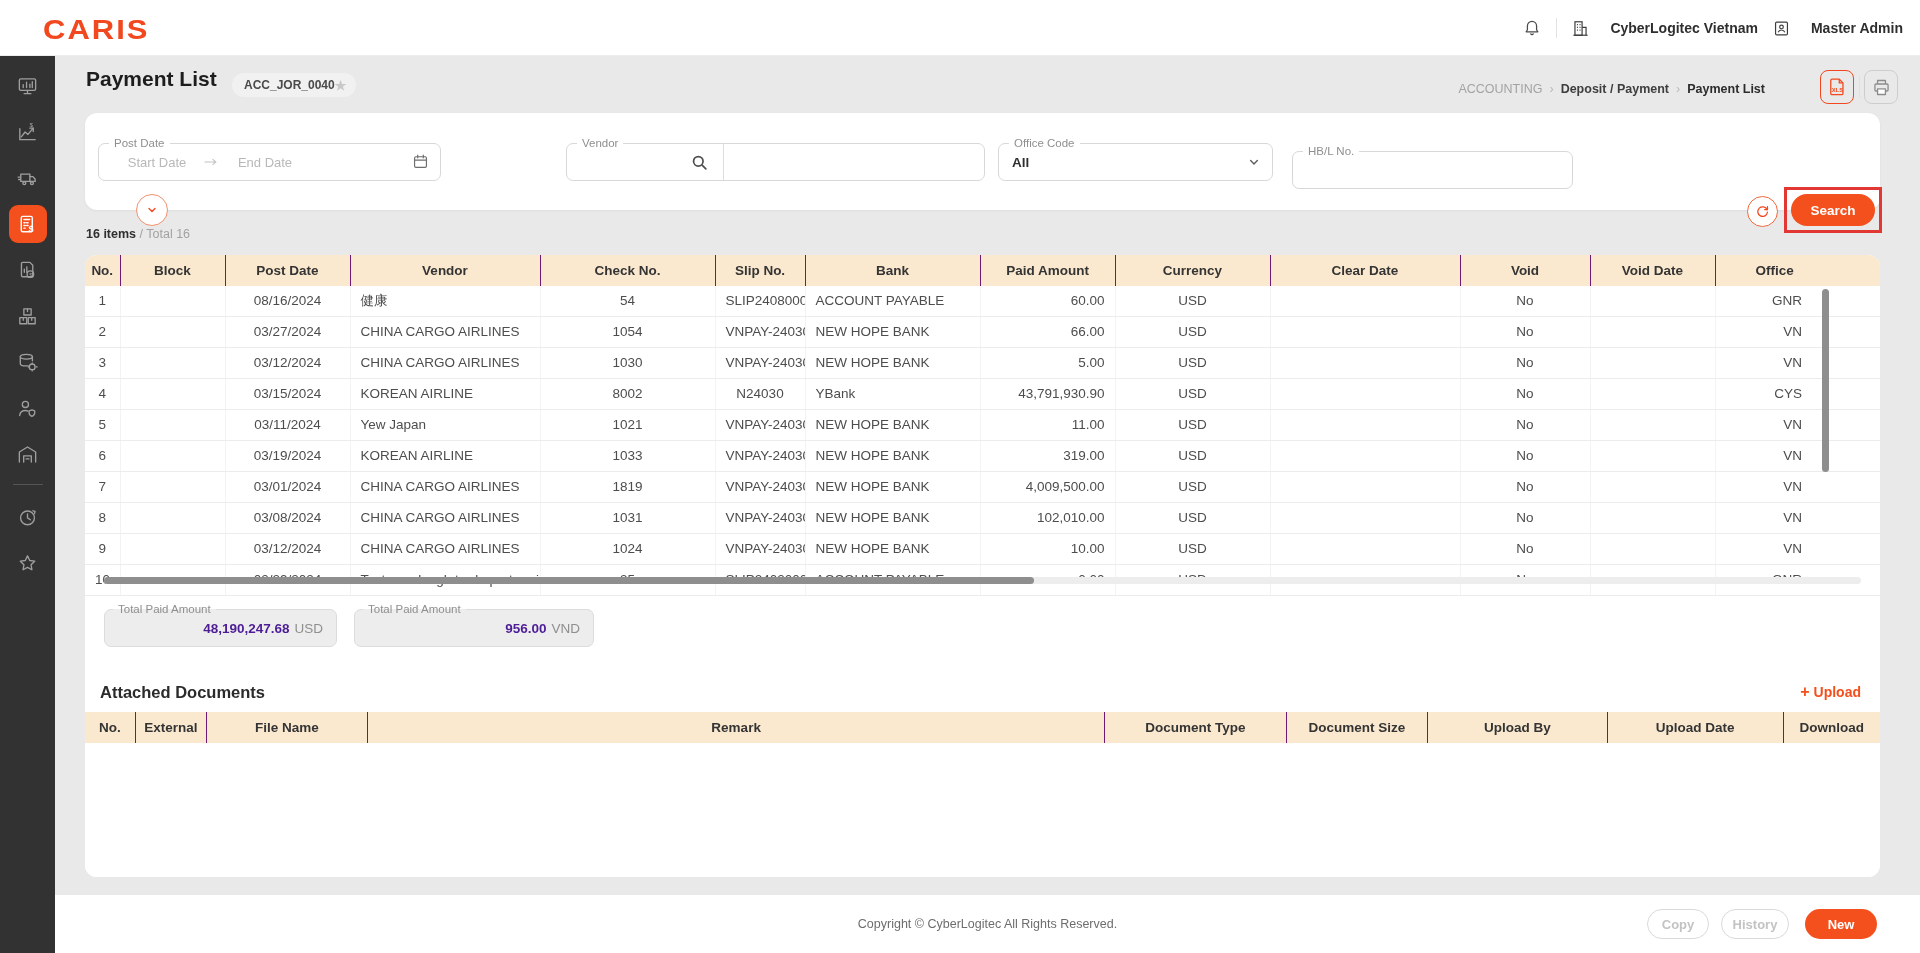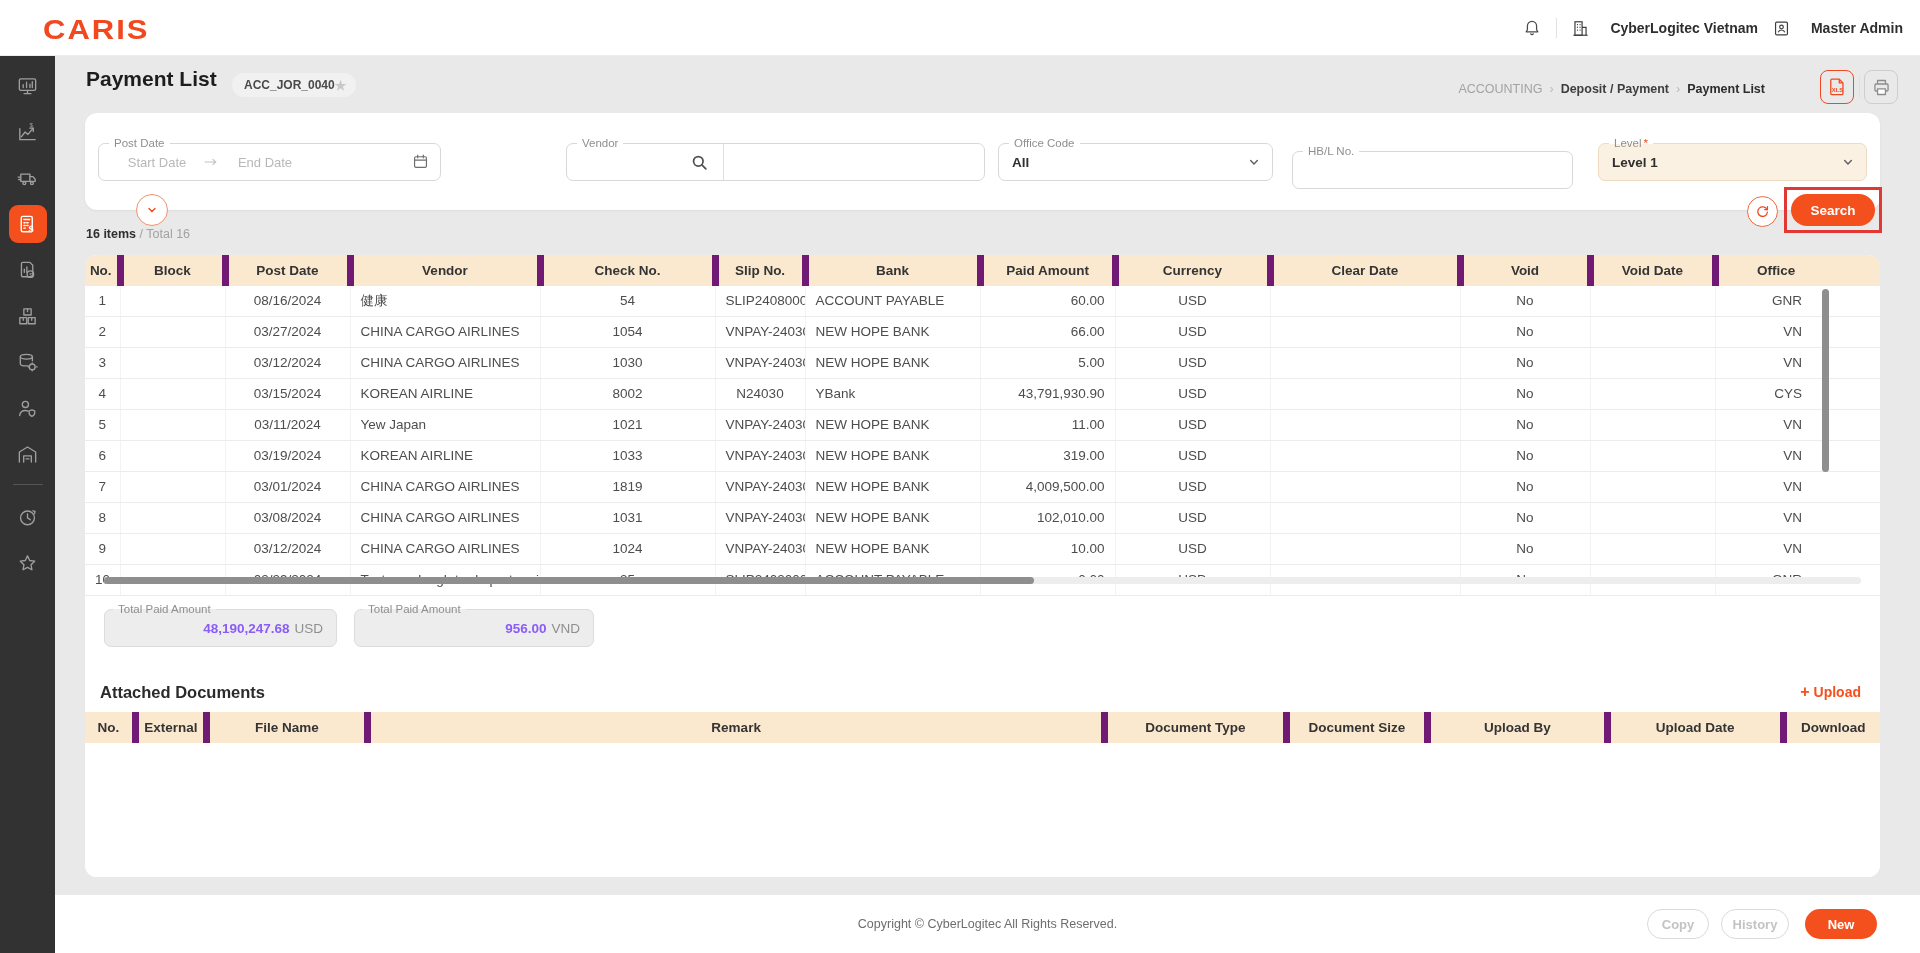--- a/index.html
+++ b/index.html
@@ -63,38 +63,38 @@
   .search-btn { position:absolute; left:1791px; top:194px; width:84px; height:32px; border-radius:16px; background:#f4501d; color:#fff; font-size:13.5px; font-weight:700; border:none; display:flex; align-items:center; justify-content:center; z-index:3; cursor:pointer; font-family:inherit; }
   .annotation-box { position:absolute; left:1784px; top:187px; width:98px; height:46px; border:3px solid #e23834; z-index:6; pointer-events:none; }
 
   .items-count { position:absolute; left:86px; top:227px; font-size:12.5px; color:#a2a2a2; }
   .items-count b { color:#2f2f2f; font-weight:700; }
 
   
   .card { position:absolute; left:85px; top:255px; width:1795px; height:622px; background:#fff; border-radius:12px; overflow:hidden; }
 
   table.grid { border-collapse:collapse; table-layout:fixed; width:1795px; }
-  table.grid th { height:31px; background:#fbe9cf; font-size:13.5px; font-weight:700; color:#343434; border-right:7px solid #701a75; text-align:center; white-space:nowrap; overflow:hidden; }
+  table.grid th { height:31px; background:#fbe9cf; font-size:13.5px; font-weight:700; color:#343434; border-right:1px solid #701a75; text-align:center; white-space:nowrap; overflow:hidden; }
   table.grid th:last-child { border-right:none; }
   table.grid td { height:30px; line-height:30px; font-size:13.5px; color:#4d4d4d; border-bottom:1px solid #ececec; border-right:1px solid #f3f3f3; padding:0 10px; white-space:nowrap; overflow:hidden; background:#fff; }
   table.grid td:last-child { border-right:none; }
   td.c, th.c { text-align:center; padding:0 2px; }
   td.l { text-align:left; }
   td.r { text-align:right; padding-right:14px; }
   td.of, th.of { text-align:right; padding-right:78px !important;padding-left:32px; }
   td.no-cell { color:#6a6a6a; }
 
   .hscroll-track { position:absolute; left:19px; top:322px; width:1757px; height:7px; border-radius:4px; background:#ededed; }
   .hscroll-thumb { position:absolute; left:19px; top:322px; width:930px; height:7px; border-radius:4px; background:#8e8e8e; cursor:pointer; }
   .vscroll-thumb { position:absolute; left:1737px; top:34px; width:7px; height:183px; border-radius:4px; background:#8e8e8e; cursor:pointer; }
 
   
   .total-box { position:absolute; top:354px; height:38px; background:#ededed; border:1px solid #dcdcdc; border-radius:7px; display:flex; align-items:center; justify-content:flex-end; padding-right:13px; font-size:13.5px; }
   .total-box .tlabel { position:absolute; top:-8px; left:8px; font-size:11.5px; color:#8f8f8f; background:linear-gradient(#fff 50%, #ededed 50%); padding:0 5px; line-height:15px; }
-  .total-box .amt { font-weight:600; color:#8b5cf6; }
+  .total-box .amt { font-weight:600; color:#4c1d95; }
   .total-box .cur { color:#8f8f8f; margin-left:5px; }
   .total-box.t0 { left:19px;  width:233px; }
   .total-box.t1 { left:269px; width:240px; }
 
   
   .docs-title { position:absolute; left:15px; top:428px; font-size:16.5px; font-weight:700; color:#2b2b2b; }
   .upload-link { position:absolute; right:19px; top:428px; font-size:14px; font-weight:600; color:#f4501d; cursor:pointer; display:flex; align-items:center; gap:4px; }
   .upload-link .plus { font-size:16px; font-weight:700; }
   .docs-table-wrap { position:absolute; left:0; top:457px; width:1795px; }
   .docs-empty { position:absolute; left:0; top:488px; width:1795px; height:134px; background:#fff; }
@@ -317,29 +317,20 @@
           <path d="M8 10.3l4 4 4-4"></path>
         </svg>
     </span>
   </div>
 
   <div class="ffield" style="left:1207px; width:281px;margin-top:8px;">
     <span class="flabel">HB/L No.</span>
     <input style="border: none; outline: none; background: transparent; margin-left: 13px; width: 240px; font-size: 13.5px; font-family: inherit;" value="">
   </div>
 
-  <div class="ffield level" style="left:1513px; width:269px;">
-    <span class="flabel"><span>Level</span><i class="req">*</i></span>
-    <span class="fval">Level 1</span>
-    <span class="chev-right">
-      <svg width="20" height="20" viewBox="0 0 24 24" fill="none" stroke="#5d5d5d" stroke-width="1.7" stroke-linecap="round">
-          <path d="M8 10.3l4 4 4-4"></path>
-        </svg>
-    </span>
-  </div>
 </div>
 
 <div class="expand-btn">
   <svg width="18" height="18" viewBox="0 0 24 24" fill="none" stroke="#f2481f" stroke-width="1.8" stroke-linecap="round">
       <path d="M8 10l4 4 4-4"></path>
     </svg>
 </div>
 
 <div class="refresh-btn">
   <svg width="17" height="17" viewBox="0 0 24 24" fill="none" stroke="#f2481f" stroke-width="1.8" stroke-linecap="round" stroke-linejoin="round">

